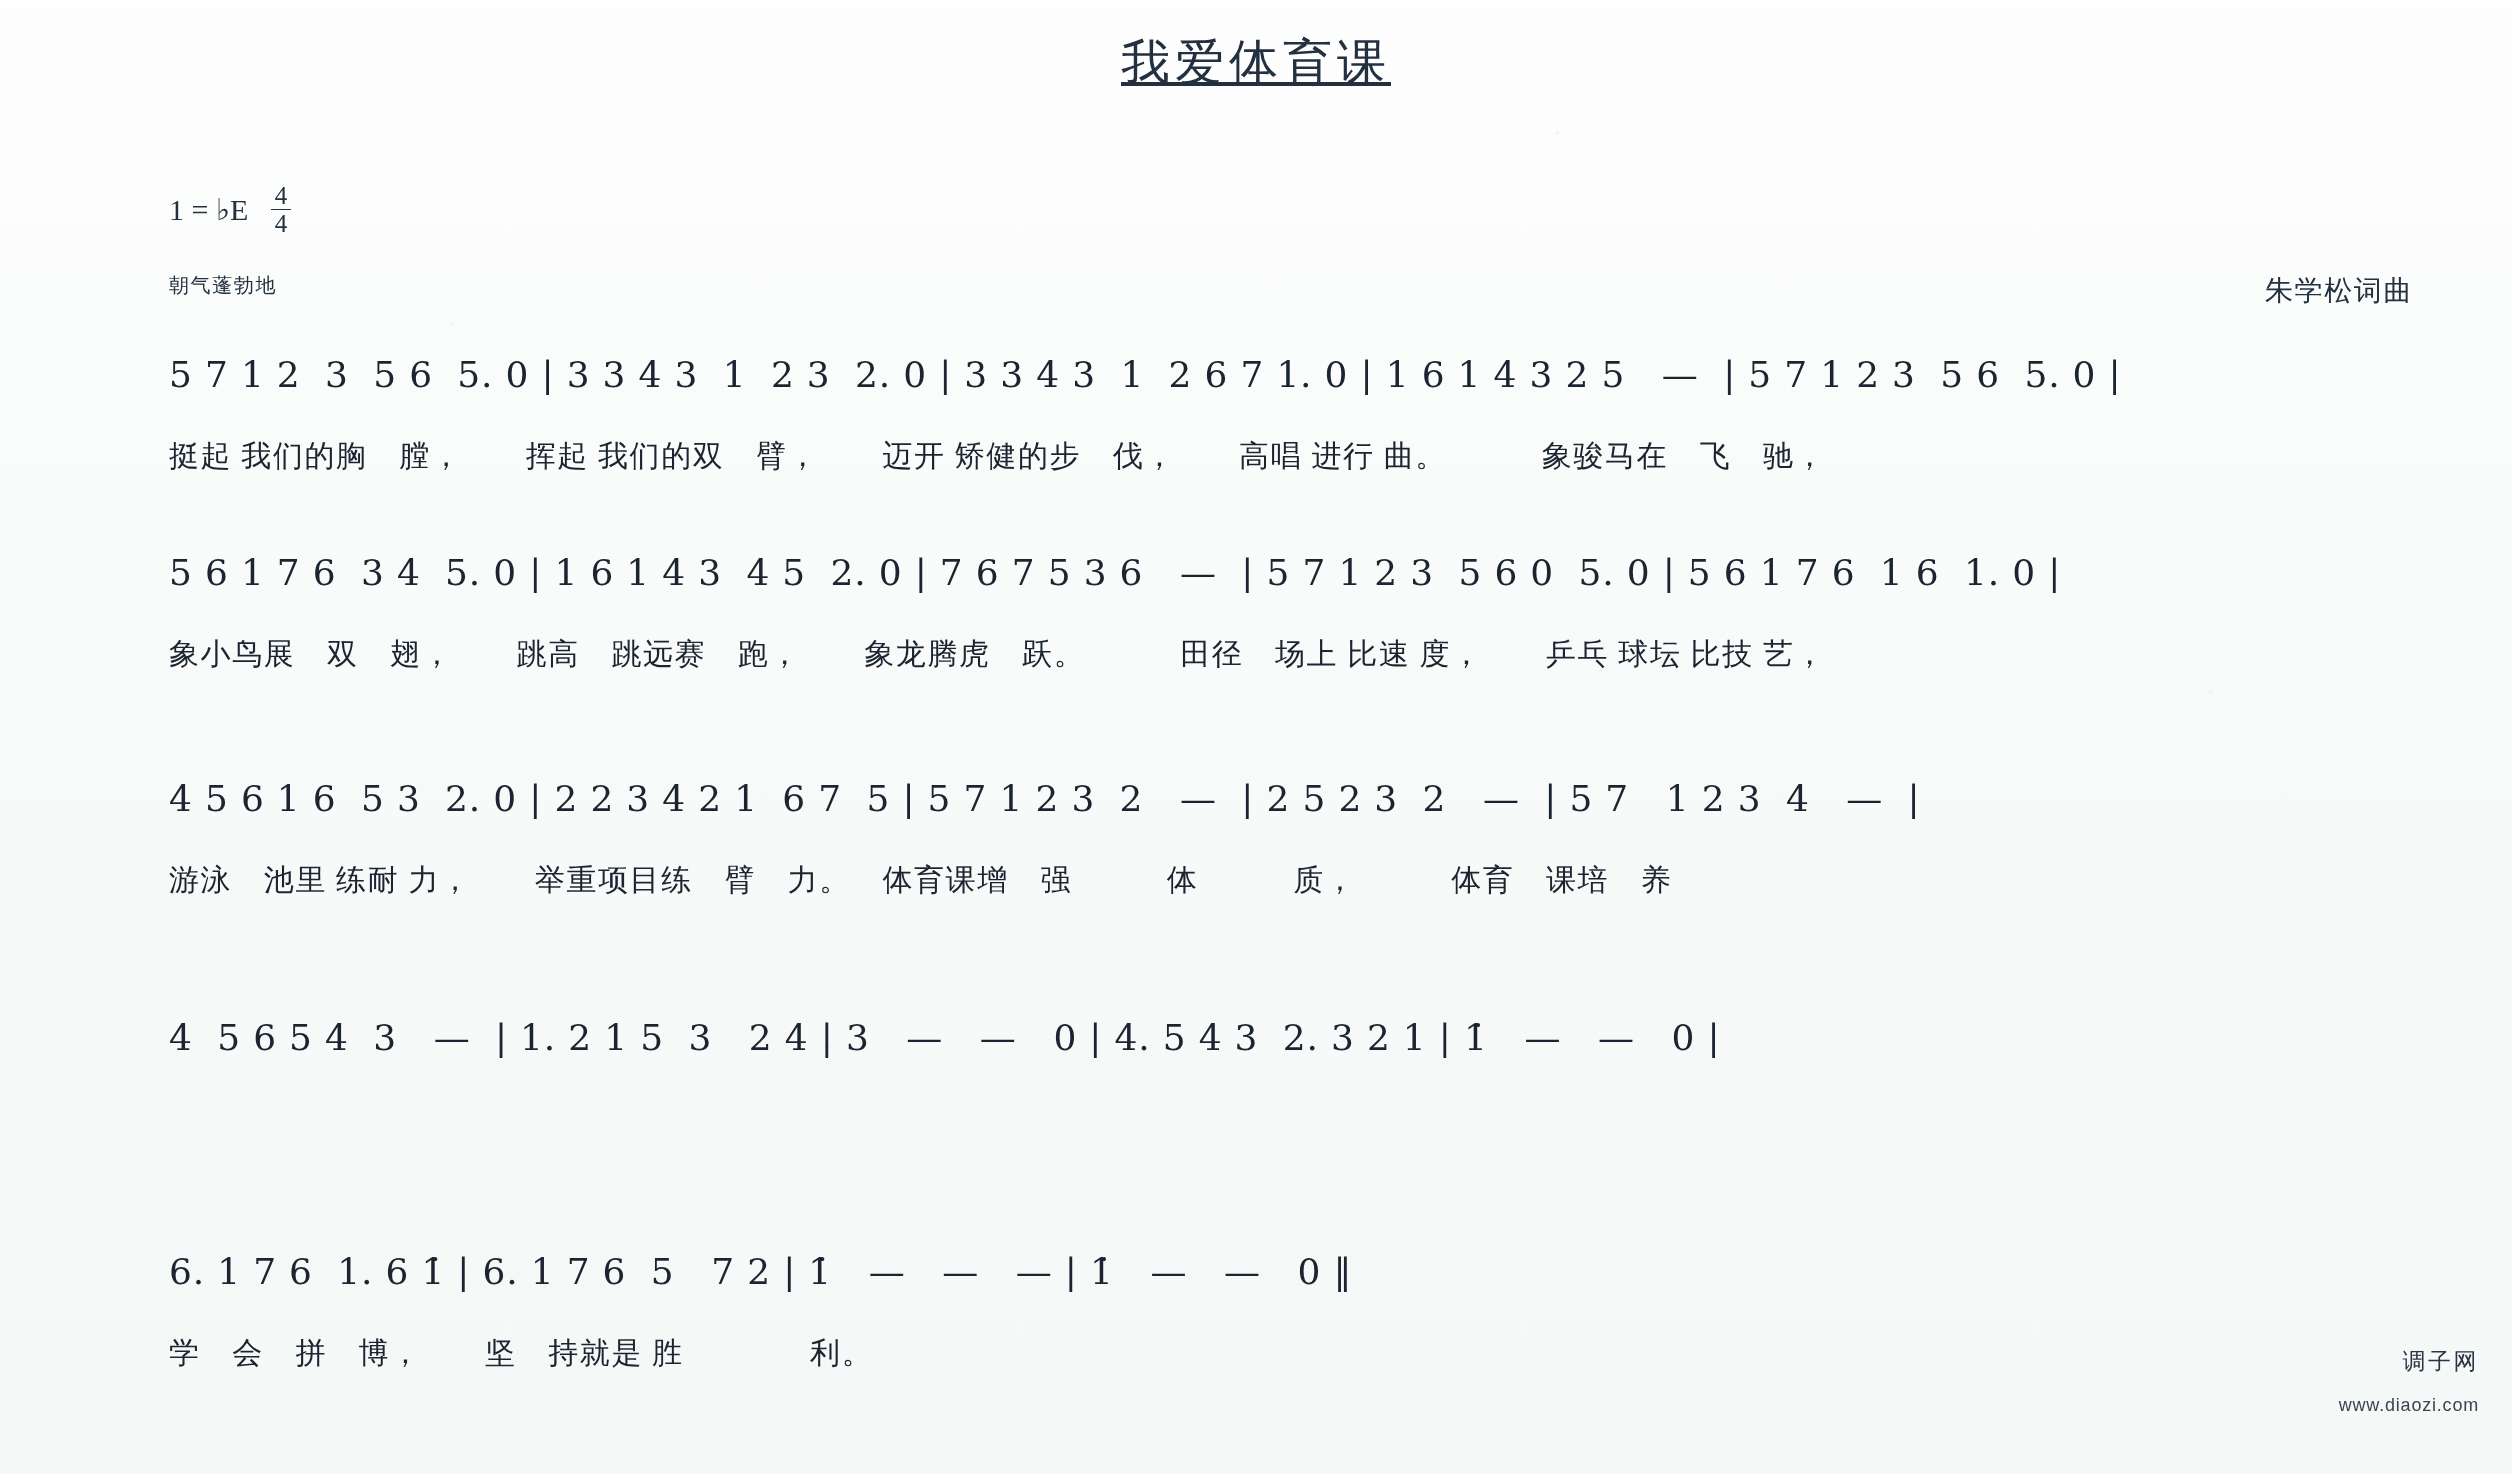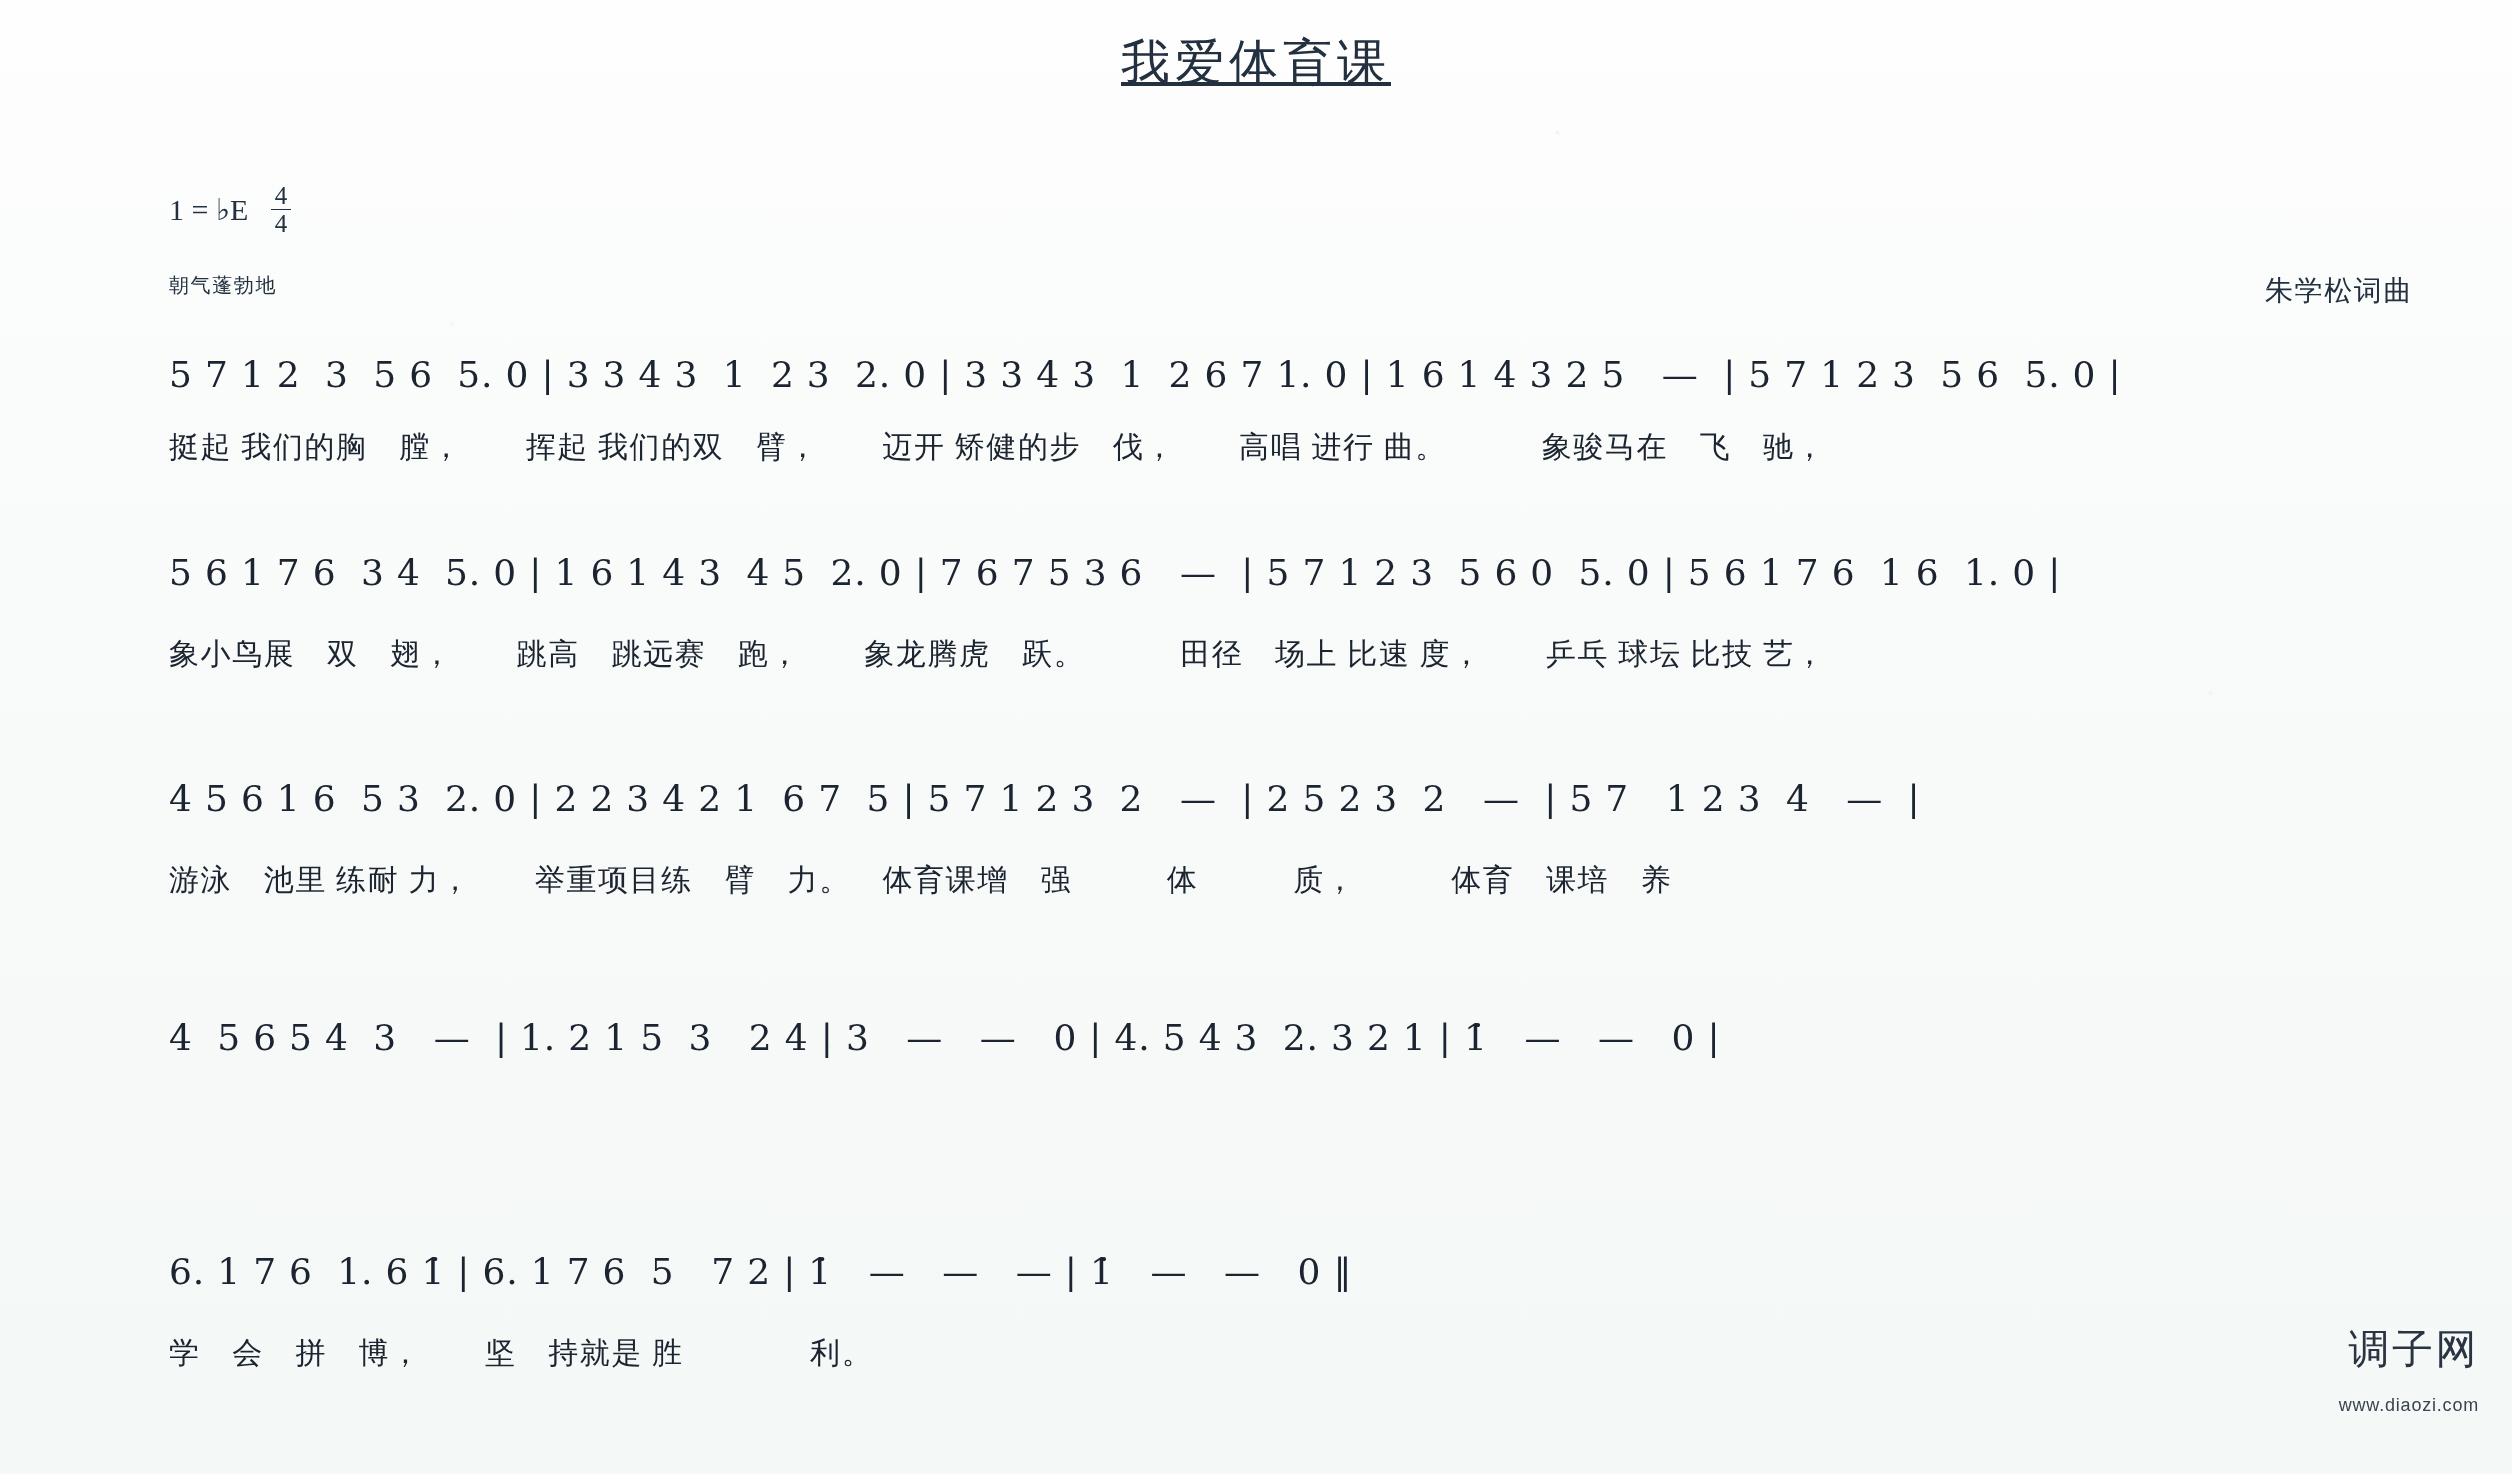--- a/index.html
+++ b/index.html
@@ -103,21 +103,21 @@
     white-space: pre;
   }
   .watermark {
     position: absolute;
     right: 33px;
     bottom: 58px;
     text-align: right;
     color: #2a3442;
   }
   .watermark .wm-cn {
-    font-size: 41px;
+    font-size: 23px;
     letter-spacing: 2.5px;
     margin-top: 33px;
   }
   .watermark .wm-url {
     font-size: 18px;
     letter-spacing: 0.8px;
     color: #3a4450;
     margin-top: 18px;
     font-family: "Liberation Sans", sans-serif;
   }
@@ -136,21 +136,21 @@
       <span class="den">4</span>
     </span>
   </div>
 
   <div class="tempo-mark">朝气蓬勃地</div>
   <div class="composer">朱学松词曲</div>
 
   <div class="system" style="top:354px">
     <div class="notes-row">5 7 1 2  3  5 6  5. 0 | 3 3 4 3  1  2 3  2. 0 | 3 3 4 3  1  2 6 7 1. 0 | 1 6 1 4 3 2 5   —  | 5 7 1 2 3  5 6  5. 0 |</div>
   </div>
-  <div class="system" style="top:427px">
+  <div class="system" style="top:436px">
     <div class="lyrics-row">挺起 我们的胸　膛，　　挥起 我们的双　臂，　　迈开 矫健的步　伐，　　高唱 进行 曲。　　　象骏马在　飞　驰，</div>
   </div>
 
   <div class="system" style="top:552px">
     <div class="notes-row">5 6 1 7 6  3 4  5. 0 | 1 6 1 4 3  4 5  2. 0 | 7 6 7 5 3 6   —  | 5 7 1 2 3  5 6 0  5. 0 | 5 6 1 7 6  1 6  1. 0 |</div>
   </div>
   <div class="system" style="top:634px">
     <div class="lyrics-row">象小鸟展　双　翅，　　跳高　跳远赛　跑，　　象龙腾虎　跃。　　　田径　场上 比速 度，　　乒乓 球坛 比技 艺，</div>
   </div>
 

